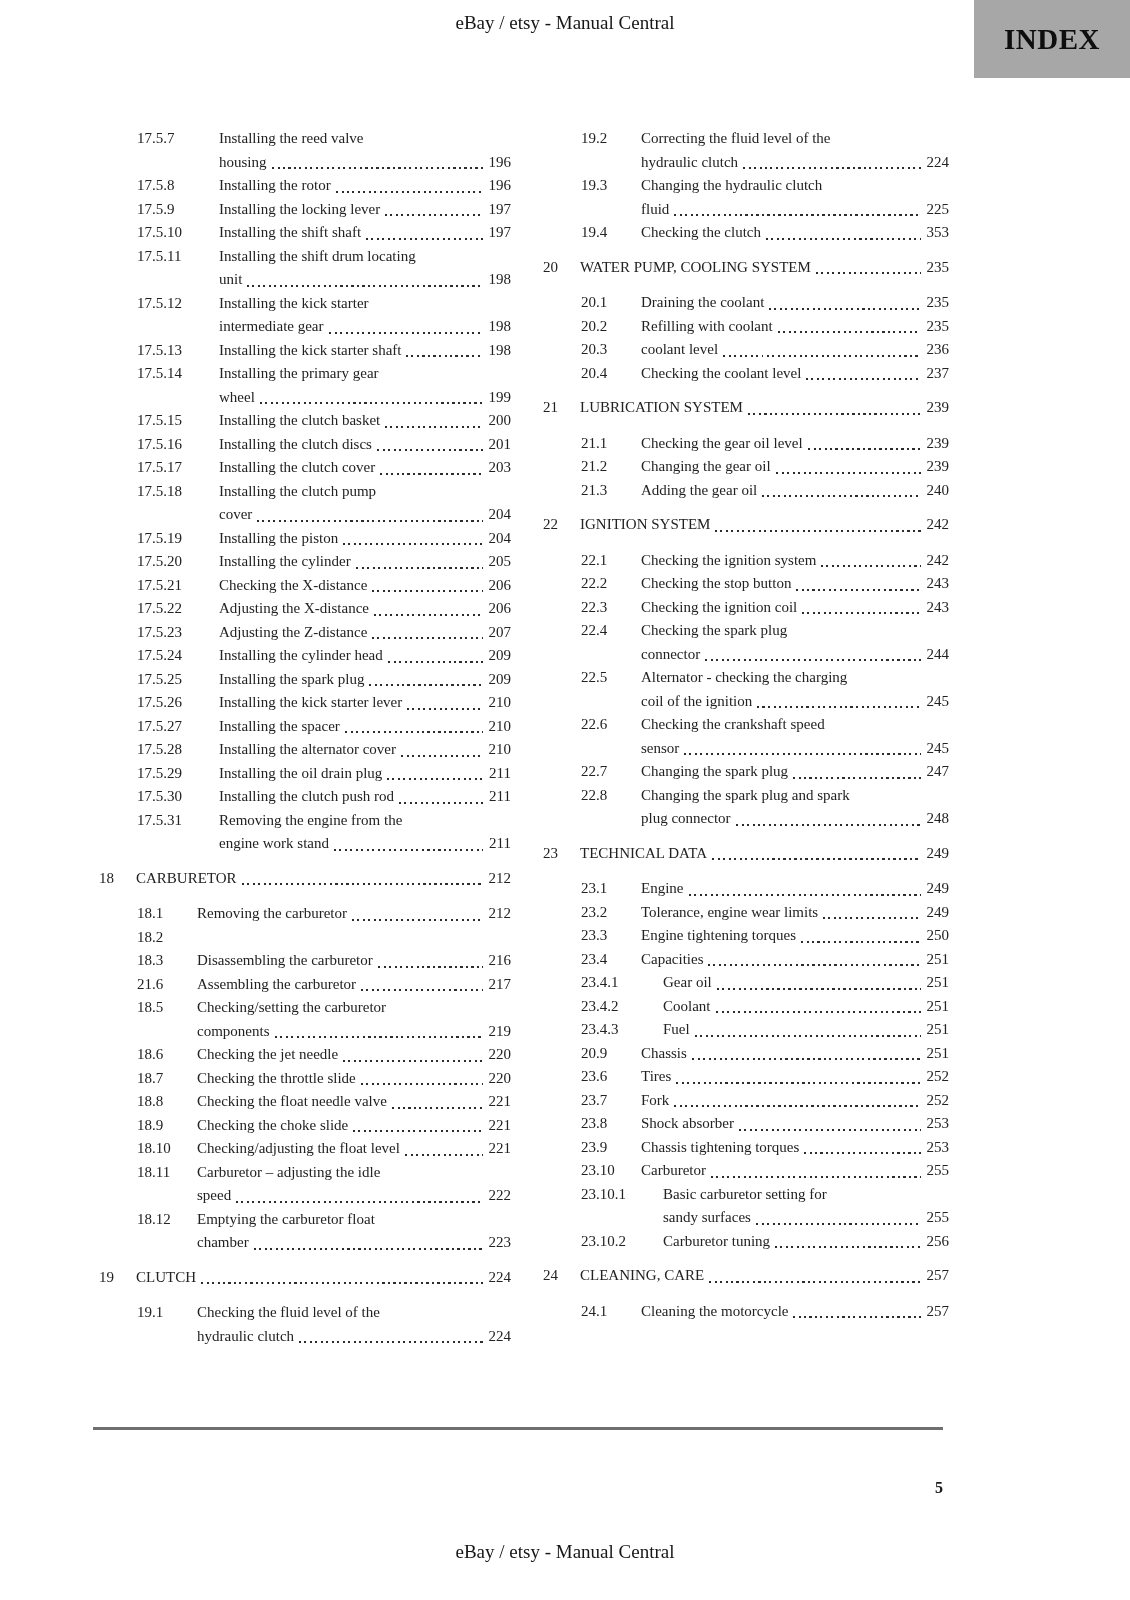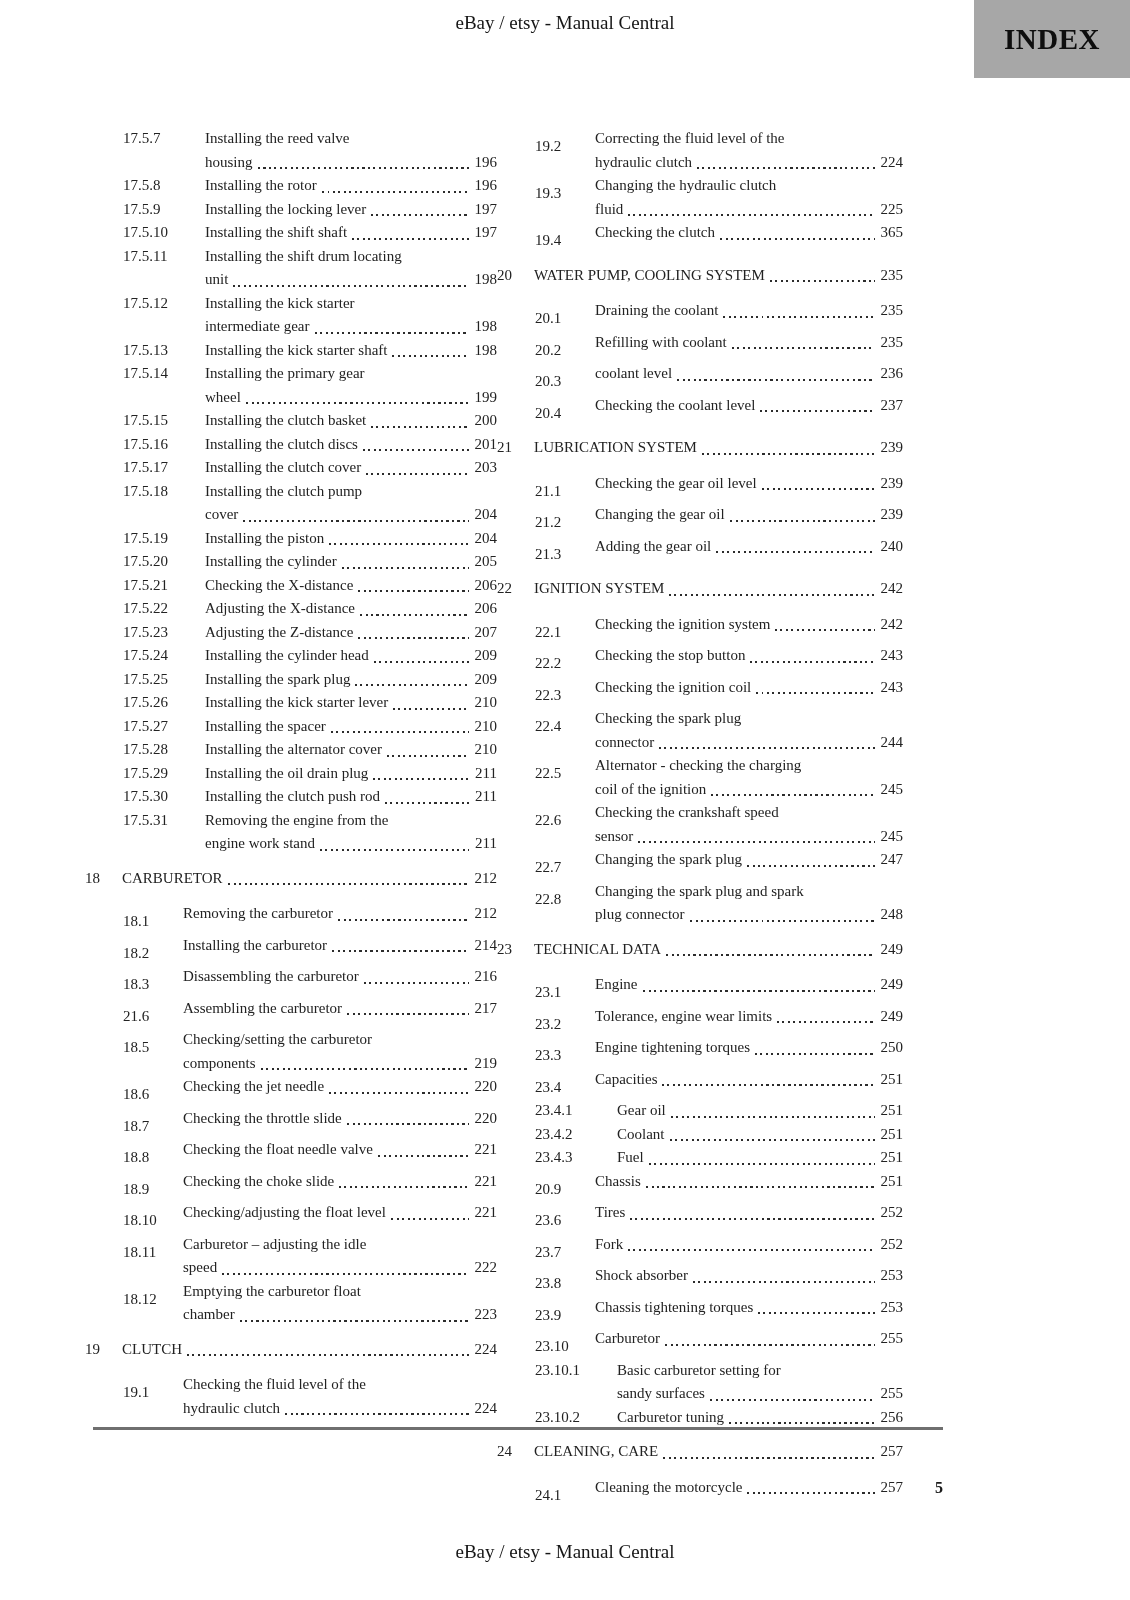--- a/index.html
+++ b/index.html
@@ -5,30 +5,30 @@
   html,body{margin:0;padding:0;background:#ffffff;}
   .page{position:relative;width:1130px;height:1600px;background:#fff;overflow:hidden;
         font-family:Liberation Serif, serif;color:#222222;}
   
   .header-title{position:absolute;top:11px;left:0;right:0;text-align:center;
                 font-size:19px;line-height:24px;color:#161616;}
   .index-badge{position:absolute;top:0;right:0;width:156px;height:78px;background:#a7a7a7;
                display:flex;align-items:center;justify-content:center;
                font-size:29px;font-weight:700;color:#0e0e0e;letter-spacing:.5px;}
   
-  .toc{position:absolute;top:127px;left:85px;display:flex;
+  .toc{position:absolute;top:127px;left:99px;display:flex;gap:32px;
        font-size:15px;line-height:23.5px;}
   .col-left{width:412px;}
   .col-right{width:406px;}
   .entry{display:flex;align-items:flex-start;}
   .entry .num{flex:none;white-space:nowrap;}
   .lvl1{margin-top:11px;margin-bottom:12px;}
   .lvl1 .num{width:37px;}
   .lvl2,.lvl3{padding-left:38px;}
-  .lvl2 .num{width:60px;margin-top:8px;}
+  .lvl2 .num{width:60px;}
   .lvl3 .num{width:82px;}
   .body{flex:1;min-width:0;}
   .tline{white-space:nowrap;}
   .lastline{display:flex;align-items:flex-end;}
   .t-end{flex:none;white-space:nowrap;}
   .dots{flex:1 1 14px;min-width:12px;height:2px;margin:0 6px 5px 5px;
         background-image:repeating-linear-gradient(to right,#2c2c2c 0 2px,transparent 2px 5.5px);}
   .pg{flex:none;white-space:nowrap;}
   
   .footer-rule{position:absolute;top:1427px;left:93px;width:850px;height:0;
@@ -319,27 +319,20 @@
           <span class="body">
             <div class="lastline">
               <span class="t-end">Removing the carburetor</span>
               <span class="dots"></span>
               <span class="pg">212</span>
             </div>
           </span>
         </div>
         <div class="entry lvl2">
           <span class="num">18.2</span>
-          <span class="body">
-            <div class="lastline">
-              <span class="t-end">Installing the carburetor</span>
-              <span class="dots"></span>
-              <span class="pg">214</span>
-            </div>
-          </span>
         </div>
         <div class="entry lvl2">
           <span class="num">18.3</span>
           <span class="body">
             <div class="lastline">
               <span class="t-end">Disassembling the carburetor</span>
               <span class="dots"></span>
               <span class="pg">216</span>
             </div>
           </span>
@@ -481,21 +474,21 @@
               <span class="pg">225</span>
             </div>
           </span>
         </div>
         <div class="entry lvl2">
           <span class="num">19.4</span>
           <span class="body">
             <div class="lastline">
               <span class="t-end">Checking the clutch</span>
               <span class="dots"></span>
-              <span class="pg">365</span>
+              <span class="pg">353</span>
             </div>
           </span>
         </div>
         <div class="entry lvl1">
           <span class="num">20</span>
           <span class="body">
             <div class="lastline">
               <span class="t-end">WATER PUMP, COOLING SYSTEM</span>
               <span class="dots"></span>
               <span class="pg">235</span>

